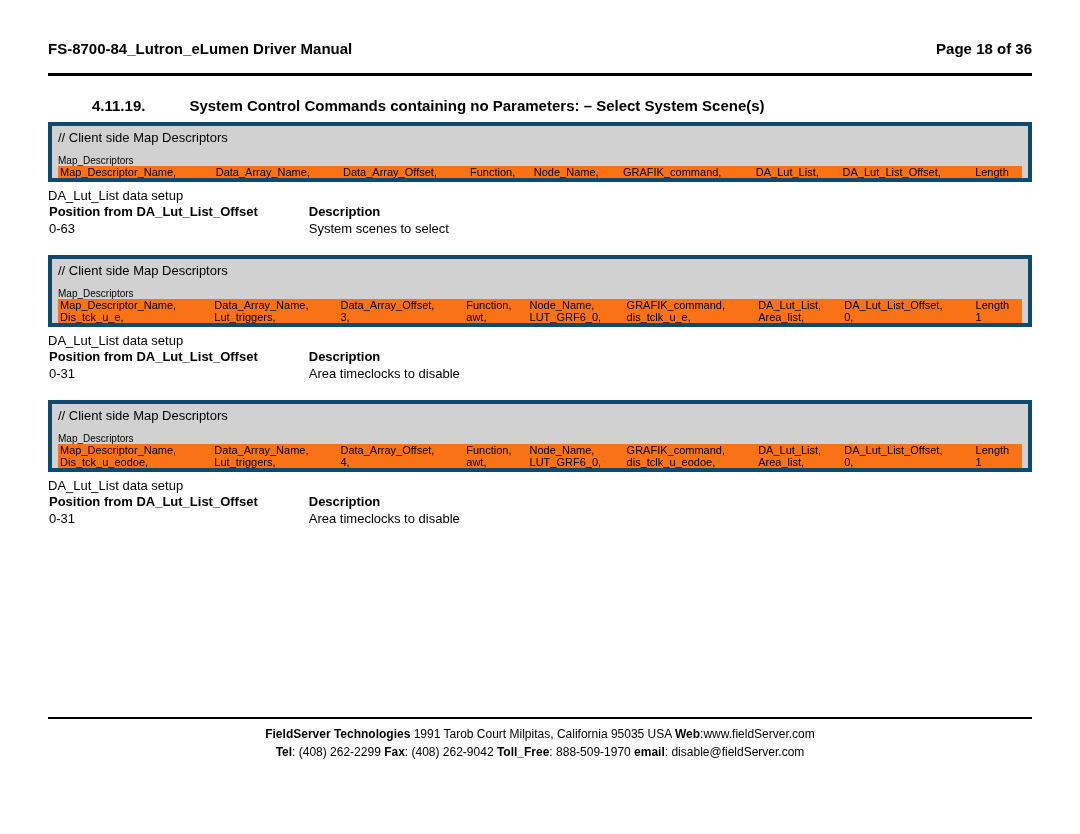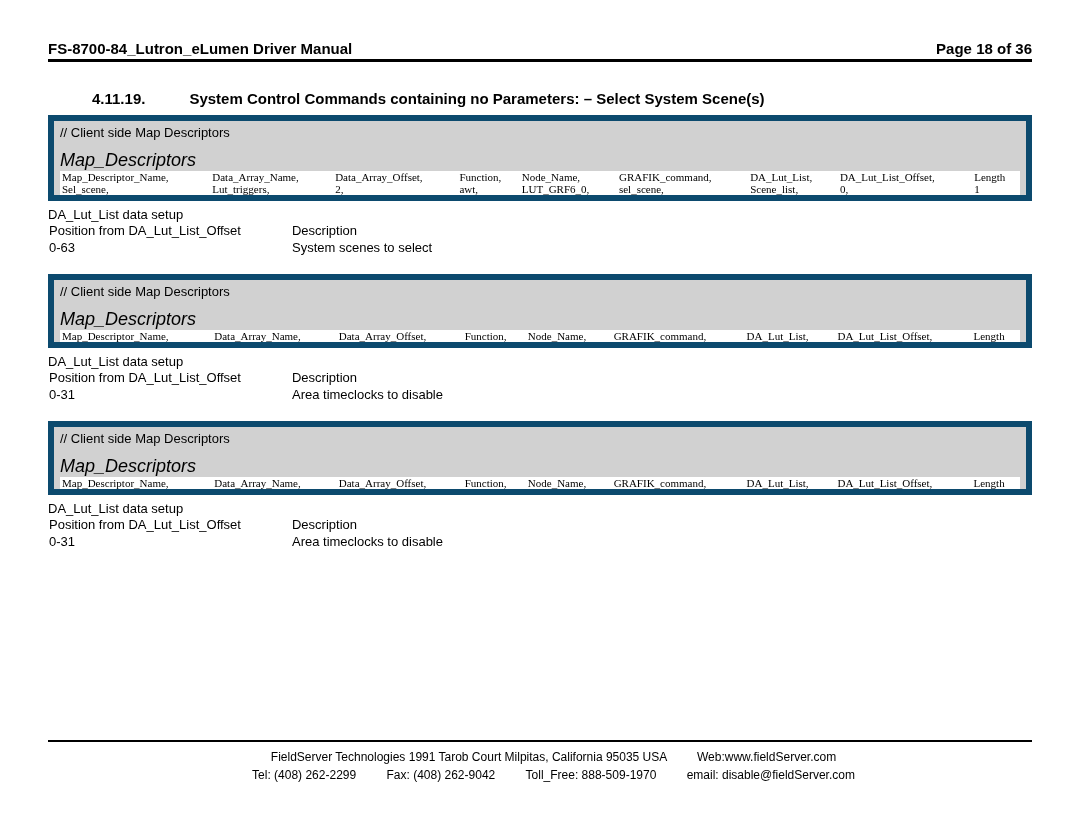--- a/index.html
+++ b/index.html
@@ -13,63 +13,62 @@
   }
   .page {
     padding: 40px 48px 30px 48px;
   }
   .hdr {
     display: flex;
     justify-content: space-between;
     font-weight: bold;
     font-size: 15px;
     border-bottom: 3px solid #000;
-    padding-bottom: 2px;
-    margin-bottom: 28px;
+    padding-bottom: 16px;
+    margin-bottom: 21px;
   }
   .sec-heading {
     font-weight: bold;
     font-size: 15px;
     margin: 0 0 8px 0;
   }
   .sec-num { display:inline-block; margin-left:44px; margin-right:44px; }
   .sec-title { display:inline; }
   .block {
-    border: 6px solid #0c4a6e;
+    border: 4px solid #0c4a6e;
     background: #d1d1d1;
     padding: 4px 6px 0 6px;
     margin-bottom: 6px;
   }
   .block .comment { font-size:13px; margin-bottom:10px; }
-  .block .mapdesc { font-size:18px; margin-bottom:0px;font-style:italic; }
+  .block .mapdesc { font-size:10px; margin-bottom:0px; }
   table.csv {
     border-collapse: collapse;
     width: 100%;
     font-size: 11px;
-    background: #ffffff;
-    font-family: Liberation Serif, serif;
+    background: #f97316;
   }
   table.csv td {
     padding: 0 2px;
     white-space: nowrap;
     border: none;
     vertical-align: bottom;
   }
   table.csv tr.hdrrow td { }
   .setup-head { font-weight:normal; font-size:13px; margin-top:6px; }
   table.setup {
     font-size: 13px;
     border-collapse: collapse;
     margin-bottom: 18px;
   }
-  table.setup th { text-align:left; font-weight:normal; padding-right:50px;margin-left:8px; }
+  table.setup th { text-align:left; font-weight:bold; padding-right:50px;margin-left:8px; }
   table.setup td { padding-right:60px;margin-left:28px; }
   .ftr-rule { border-top:2px solid #000; margin-top:190px; }
   .ftr { text-align:center; font-size:12px; padding-top:6px; line-height:1.5; }
-  .ftr b { font-weight:normal;margin-left:27px; }
+  .ftr b { font-weight:bold; }
 </style>
 </head>
 <body>
 
 <div class="page">
   <div class="hdr">
     <span>FS-8700-84_Lutron_eLumen Driver Manual</span>
     <span>Page 18 of 36</span>
   </div>
 
@@ -85,31 +84,20 @@
         <td>Map_Descriptor_Name,</td>
         <td>Data_Array_Name,</td>
         <td>Data_Array_Offset,</td>
         <td>Function,</td>
         <td>Node_Name,</td>
         <td>GRAFIK_command,</td>
         <td>DA_Lut_List,</td>
         <td>DA_Lut_List_Offset,</td>
         <td>Length</td>
       </tr>
-      <tr>
-        <td>Sel_scene,</td>
-        <td>Lut_triggers,</td>
-        <td>2,</td>
-        <td>awt,</td>
-        <td>LUT_GRF6_0,</td>
-        <td>sel_scene,</td>
-        <td>Scene_list,</td>
-        <td>0,</td>
-        <td>1</td>
-      </tr>
     </tbody>
       </table>
   </div>
   <div class="setup-head">DA_Lut_List data setup</div>
   <table class="setup">
     <tbody>
         <tr>
           <th>Position from DA_Lut_List_Offset</th>
           <th>Description</th>
         </tr>
@@ -129,20 +117,31 @@
         <td>Map_Descriptor_Name,</td>
         <td>Data_Array_Name,</td>
         <td>Data_Array_Offset,</td>
         <td>Function,</td>
         <td>Node_Name,</td>
         <td>GRAFIK_command,</td>
         <td>DA_Lut_List,</td>
         <td>DA_Lut_List_Offset,</td>
         <td>Length</td>
       </tr>
+      <tr>
+        <td>Dis_tck_u_e,</td>
+        <td>Lut_triggers,</td>
+        <td>3,</td>
+        <td>awt,</td>
+        <td>LUT_GRF6_0,</td>
+        <td>dis_tclk_u_e,</td>
+        <td>Area_list,</td>
+        <td>0,</td>
+        <td>1</td>
+      </tr>
     </tbody>
       </table>
   </div>
   <div class="setup-head">DA_Lut_List data setup</div>
   <table class="setup">
     <tbody>
         <tr>
           <th>Position from DA_Lut_List_Offset</th>
           <th>Description</th>
         </tr>
@@ -162,20 +161,31 @@
         <td>Map_Descriptor_Name,</td>
         <td>Data_Array_Name,</td>
         <td>Data_Array_Offset,</td>
         <td>Function,</td>
         <td>Node_Name,</td>
         <td>GRAFIK_command,</td>
         <td>DA_Lut_List,</td>
         <td>DA_Lut_List_Offset,</td>
         <td>Length</td>
       </tr>
+      <tr>
+        <td>Dis_tck_u_eodoe,</td>
+        <td>Lut_triggers,</td>
+        <td>4,</td>
+        <td>awt,</td>
+        <td>LUT_GRF6_0,</td>
+        <td>dis_tclk_u_eodoe,</td>
+        <td>Area_list,</td>
+        <td>0,</td>
+        <td>1</td>
+      </tr>
     </tbody>
       </table>
   </div>
   <div class="setup-head">DA_Lut_List data setup</div>
   <table class="setup">
     <tbody>
         <tr>
           <th>Position from DA_Lut_List_Offset</th>
           <th>Description</th>
         </tr>

